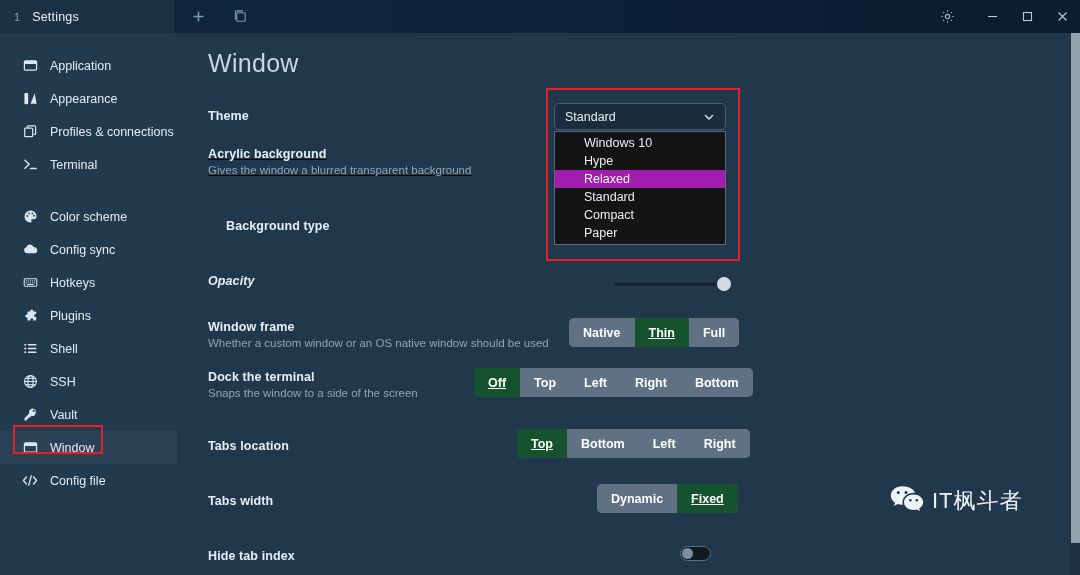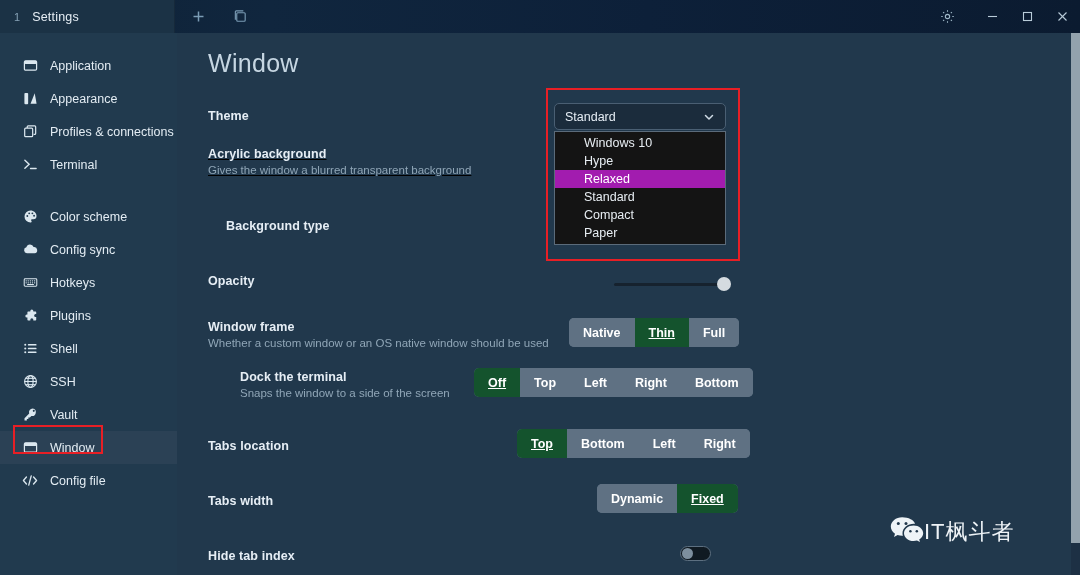--- a/index.html
+++ b/index.html
@@ -215,22 +215,22 @@
   }
   .scroll-thumb {
     position: absolute; top: 0; left: 0;
     width: 9px; height: 510px;
     background: #93a2ad;
   }
 
   
   .watermark {
     position: absolute;
-    left: 890px; top: 516px;
-    display: flex; align-items: center; 
+    left: 890px; top: 485px;
+    display: flex; align-items: center; gap: 8px;
     z-index: 20;
   }
   .wm-text {
     font-size: 22px; color: #eef3f7;
     font-family: "Liberation Sans", sans-serif;
     letter-spacing: 1px;
   }
 </style>
 </head>
 <body>
@@ -439,39 +439,39 @@
 
     <div class="row" style="top:114px;text-decoration:underline;">
       <div class="row-label">Acrylic background</div>
       <div class="row-desc">Gives the window a blurred transparent background</div>
     </div>
 
     <div class="row" style="top:186px;padding-left:18px;">
       <div class="row-label">Background type</div>
     </div>
 
-    <div class="row" style="top:241px;">
+    <div class="row" style="top:241px;font-style:italic;">
       <div class="row-label">Opacity</div>
     </div>
     <div class="slider-wrap" style="left:437px; top:242px;">
       <div class="slider-track"></div>
       <div class="slider-knob"></div>
     </div>
 
     <div class="row" style="top:287px;">
       <div class="row-label">Window frame</div>
       <div class="row-desc">Whether a custom window or an OS native window should be used</div>
     </div>
     <div class="seg" style="left:392px; top:285px;">
       <button class="sbtn">Native</button>
       <button class="sbtn sel">Thin</button>
       <button class="sbtn">Full</button>
     </div>
 
-    <div class="row" style="top:337px;margin-left:32px;">
+    <div class="row" style="top:337px;">
       <div class="row-label">Dock the terminal</div>
       <div class="row-desc">Snaps the window to a side of the screen</div>
     </div>
     <div class="seg" style="left:297px; top:335px;">
       <button class="sbtn sel">Off</button>
       <button class="sbtn">Top</button>
       <button class="sbtn">Left</button>
       <button class="sbtn">Right</button>
       <button class="sbtn">Bottom</button>
     </div>

